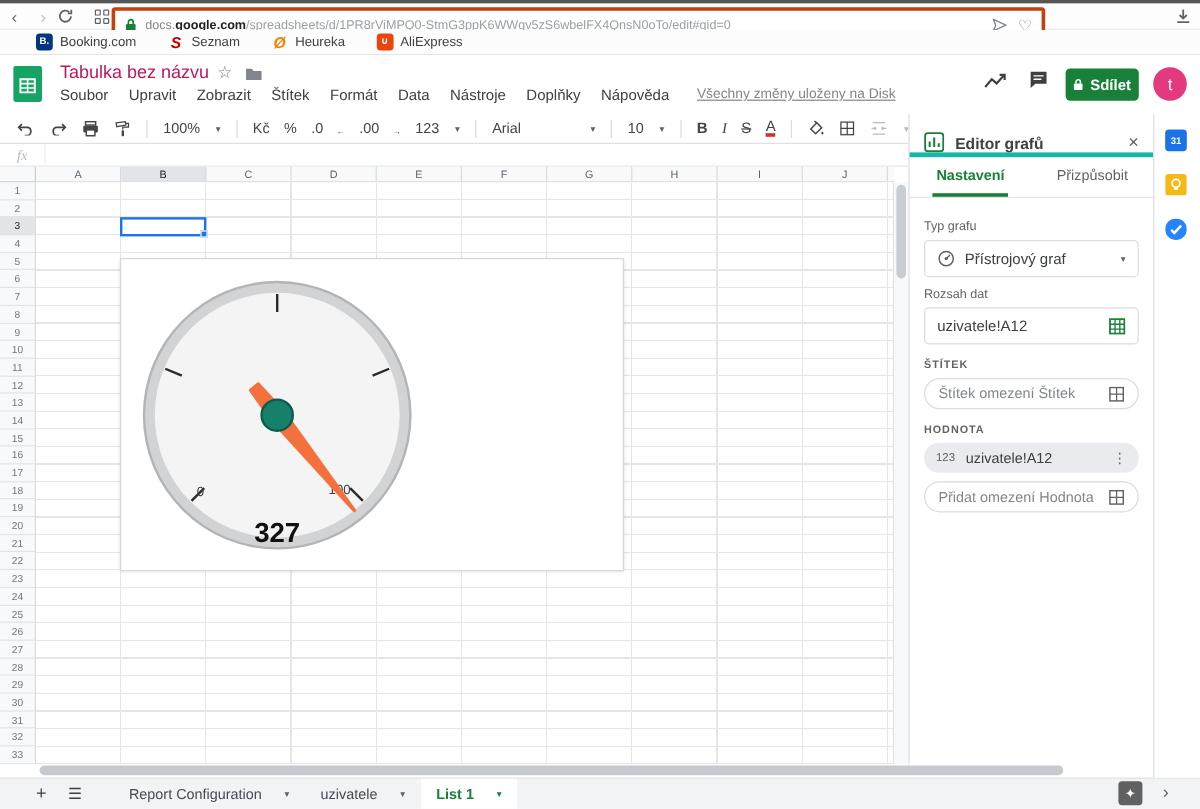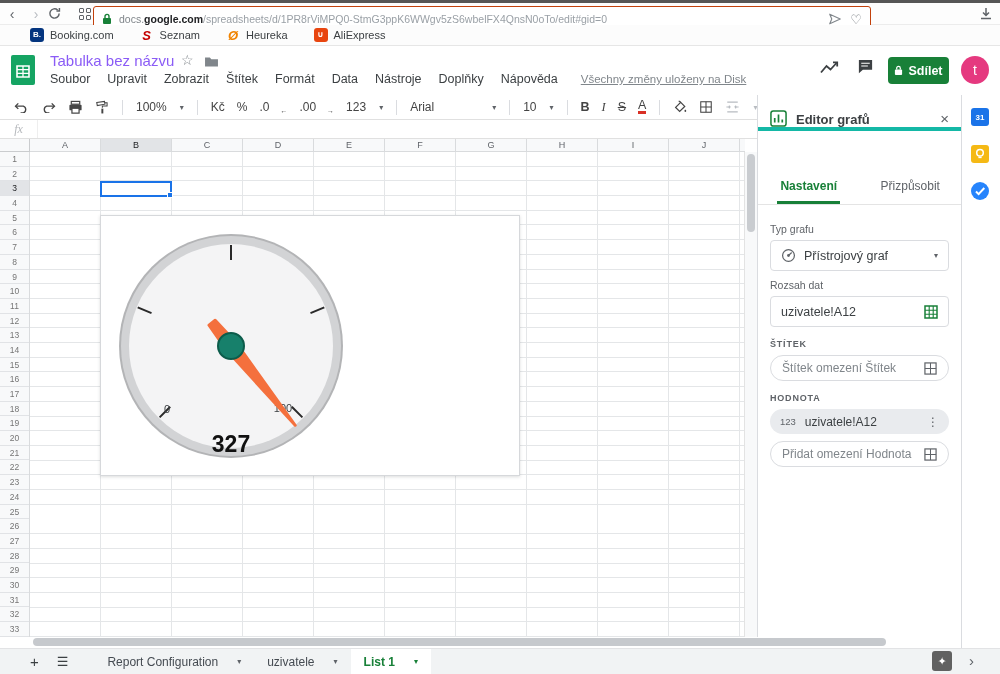--- a/index.html
+++ b/index.html
@@ -9,37 +9,37 @@
   svg{display:block;}
 
   
   #top-strip{left:0;top:0;width:1000px;height:3px;background:#565656;}
   #nav{left:0;top:3px;width:1000px;height:22px;background:#fdfdfd;border-bottom:1px solid #ececec;
        display:flex;align-items:center;}
   .nav-ico{width:24px;text-align:center;font-size:14px;color:#5f6368;cursor:default;}
   .nav-ico.dim{color:#b8bcc1;}
   #tiles-icon{display:grid;grid-template-columns:5px 5px;grid-gap:2px;width:12px;margin:0 7px;}
   #tiles-icon i{display:block;width:5px;height:5px;border:1.2px solid #5f6368;border-radius:1px;}
-  #url-bar{left:93px;top:6px;width:778px;height:17px;background:#fff;border:1px solid #c2410c;
+  #url-bar{left:93px;top:6px;width:778px;height:17px;background:#fff;border:3px solid #c2410c;
            border-radius:3px;display:flex;align-items:center;padding:12px 8px;}
   #url-text{font-size:10.5px;color:#9aa0a6;margin-left:7px;flex:1;white-space:nowrap;overflow:hidden;}
   #url-text .pre{color:#80868b;} #url-text .dom{color:#202124;font-weight:700;}
   .urlbar-right{display:flex;align-items:center;gap:8px;}
   .heart{font-size:13px;color:#80868b;line-height:1;}
   #download-icon{left:979px;top:7px;}
   #bookmarks{left:0;top:25px;width:1000px;height:21px;background:#fcfcfc;border-bottom:1px solid #e6e6e6;
              display:flex;align-items:center;gap:26px;padding-left:30px;}
   .bm-item{display:flex;align-items:center;gap:6px;font-size:11px;color:#3c4043;}
   .bm-fav{width:14px;height:14px;display:flex;align-items:center;justify-content:center;
           font-size:8px;font-weight:700;line-height:1;}
 
   
   #sheets-header{left:0;top:46px;width:1000px;height:49px;background:#fff;}
   #logo{left:11px;top:55px;}
-  #doc-title{left:50px;top:52px;font-size:15px;color:#8b5cf6;}
+  #doc-title{left:50px;top:52px;font-size:15px;color:#be185d;}
   #star-icon{left:181px;top:52px;font-size:14px;color:#80868b;}
   #folder-icon{left:204px;top:56px;}
   #menu-row{left:50px;top:72px;display:flex;gap:17px;font-size:12.5px;color:#3c4043;align-items:center;}
   .menu-item{cursor:default;text-align:center;}
   #saved-link{font-size:11.5px;color:#80868b;text-decoration:underline;margin-left:6px;}
   #insights-btn{left:820px;top:60px;} #comment-btn{left:857px;top:58px;}
   #share-btn{left:888px;top:57px;width:61px;height:27px;border-radius:4px;display:flex;
              align-items:center;justify-content:center;gap:5px;color:#fff;font-size:12.5px;font-weight:700;}
   #avatar{left:961px;top:56px;width:28px;height:28px;border-radius:50%;color:#fff;
           display:flex;align-items:center;justify-content:center;font-size:14px;}
@@ -101,21 +101,21 @@
   .sheet-tab.active .st-caret{color:#188038;}
   #explore-btn{left:932px;top:651px;width:20px;height:20px;background:#616161;border-radius:3px;
                color:#fff;display:flex;align-items:center;justify-content:center;font-size:11px;}
   #panel-expand{left:969px;top:652px;font-size:15px;color:#5f6368;}
 
   
   #panel{left:757px;top:95px;width:204px;height:542px;background:#fff;border-left:1px solid #dadce0;}
   #panel-header{height:36px;display:flex;align-items:flex-end;padding:0 12px;border-bottom:4px solid #14b8a6;}
   #panel-title{font-size:13px;font-weight:700;color:#3c4043;margin-left:9px;flex:1;}
   #panel-close{font-size:15px;color:#5f6368;}
-  #panel-tabs{height:34px;display:flex;border-bottom:1px solid #e4e4e4;margin-top:40px;}
+  #panel-tabs{height:34px;display:flex;border-bottom:1px solid #e4e4e4;}
   .ptab{flex:1;display:flex;align-items:flex-end;justify-content:center;font-size:12px;color:#5f6368;padding-bottom:0;}
   .ptab-label{padding:0 3px 8px;border-bottom:3px solid transparent;}
   .ptab.active{color:#188038;font-weight:700;}
   .ptab.active .ptab-label{border-bottom-color:#188038;}
   #panel-body{padding:10px 12px;}
   .p-label{font-size:10.5px;color:#5f6368;margin:8px 0 5px;}
   .p-caps{font-size:9px;font-weight:700;letter-spacing:.8px;color:#5f6368;margin:12px 0 6px;}
   .p-box{height:31px;border:1px solid #dadce0;border-radius:4px;display:flex;align-items:center;
          padding:0 10px;gap:8px;font-size:12.5px;color:#3c4043;background:#fff;}
   .p-pill{height:26px;border:1px solid #dadce0;border-radius:13px;display:flex;align-items:center;

